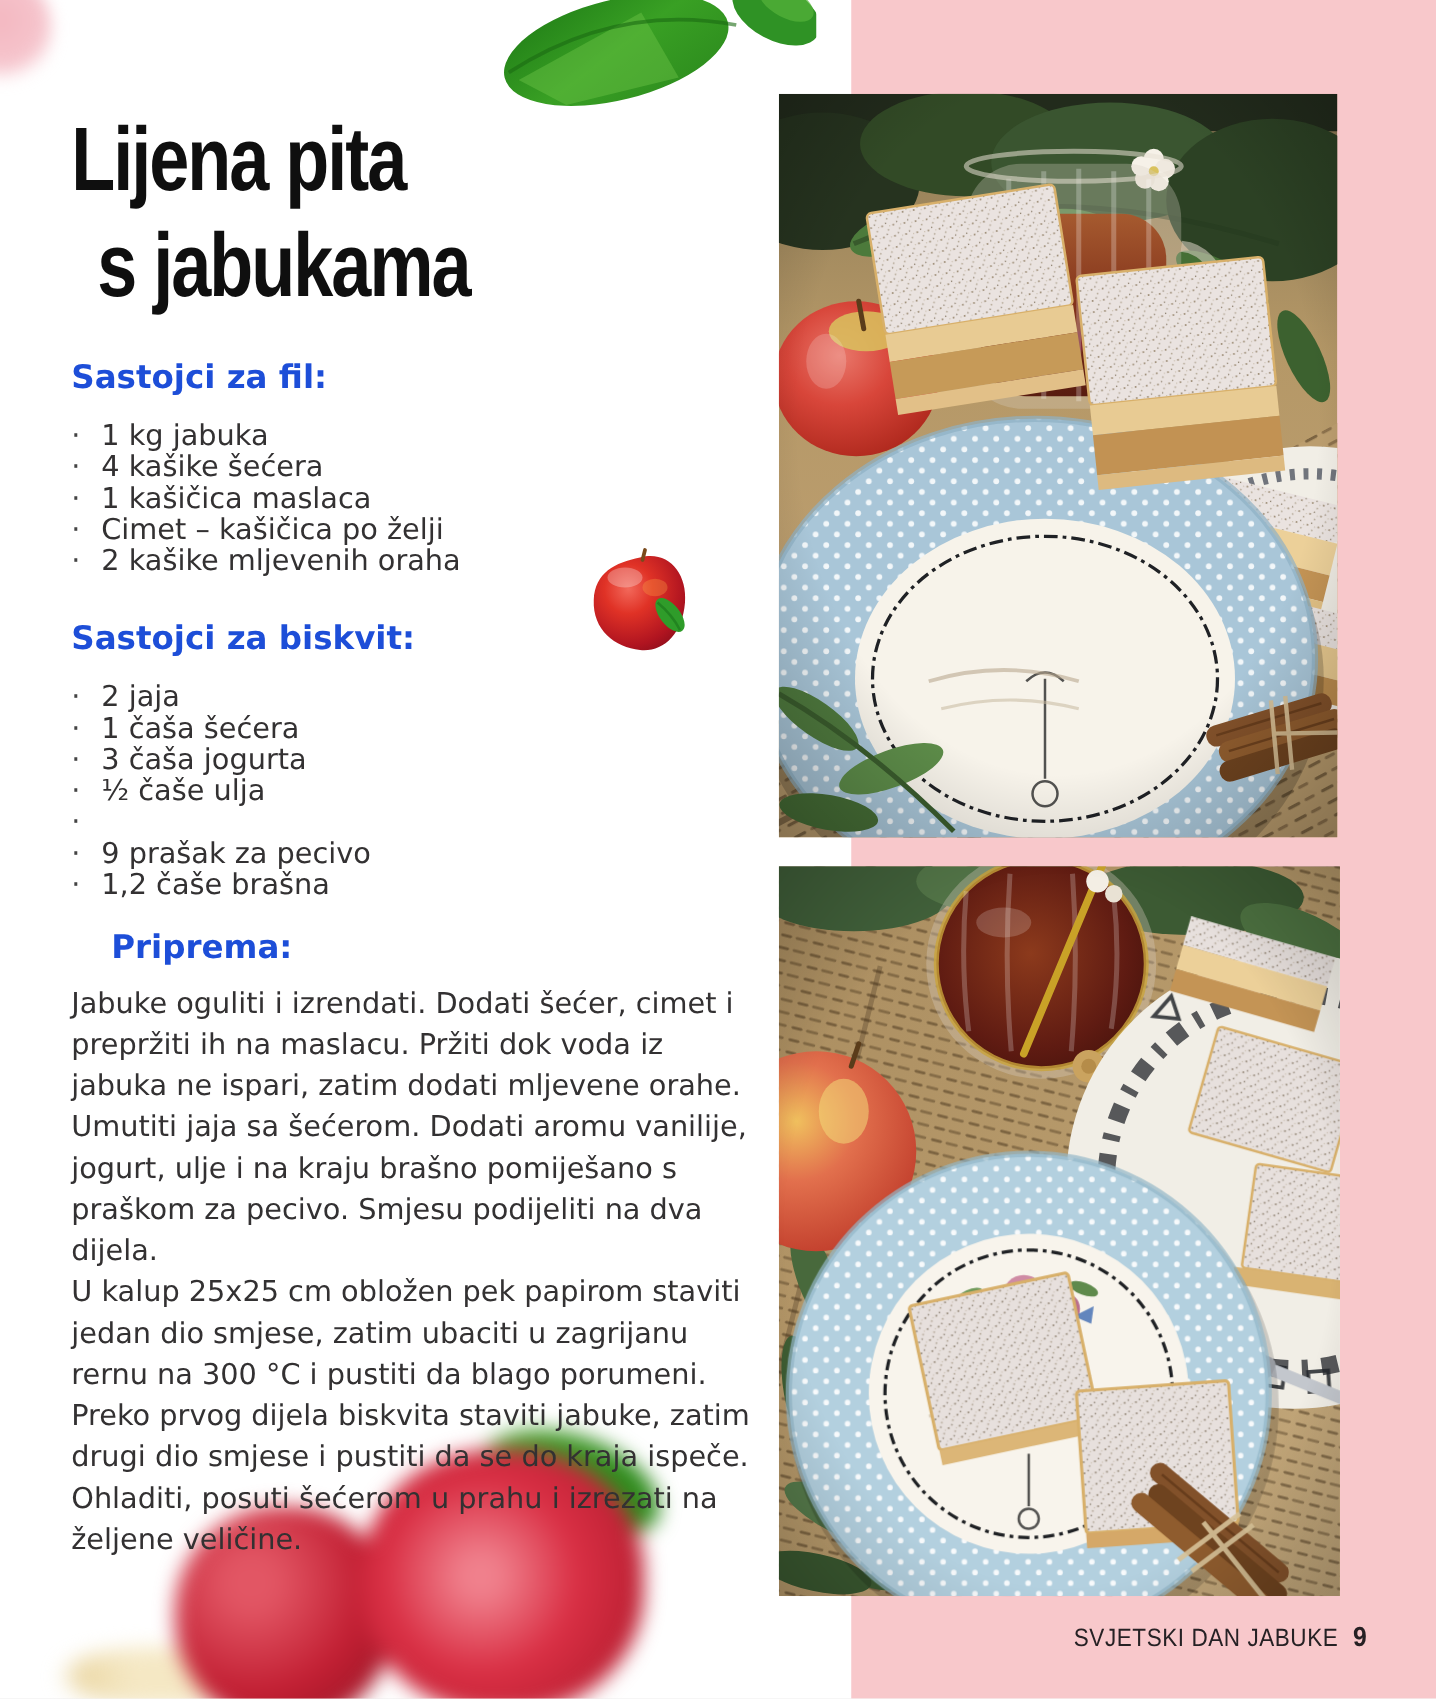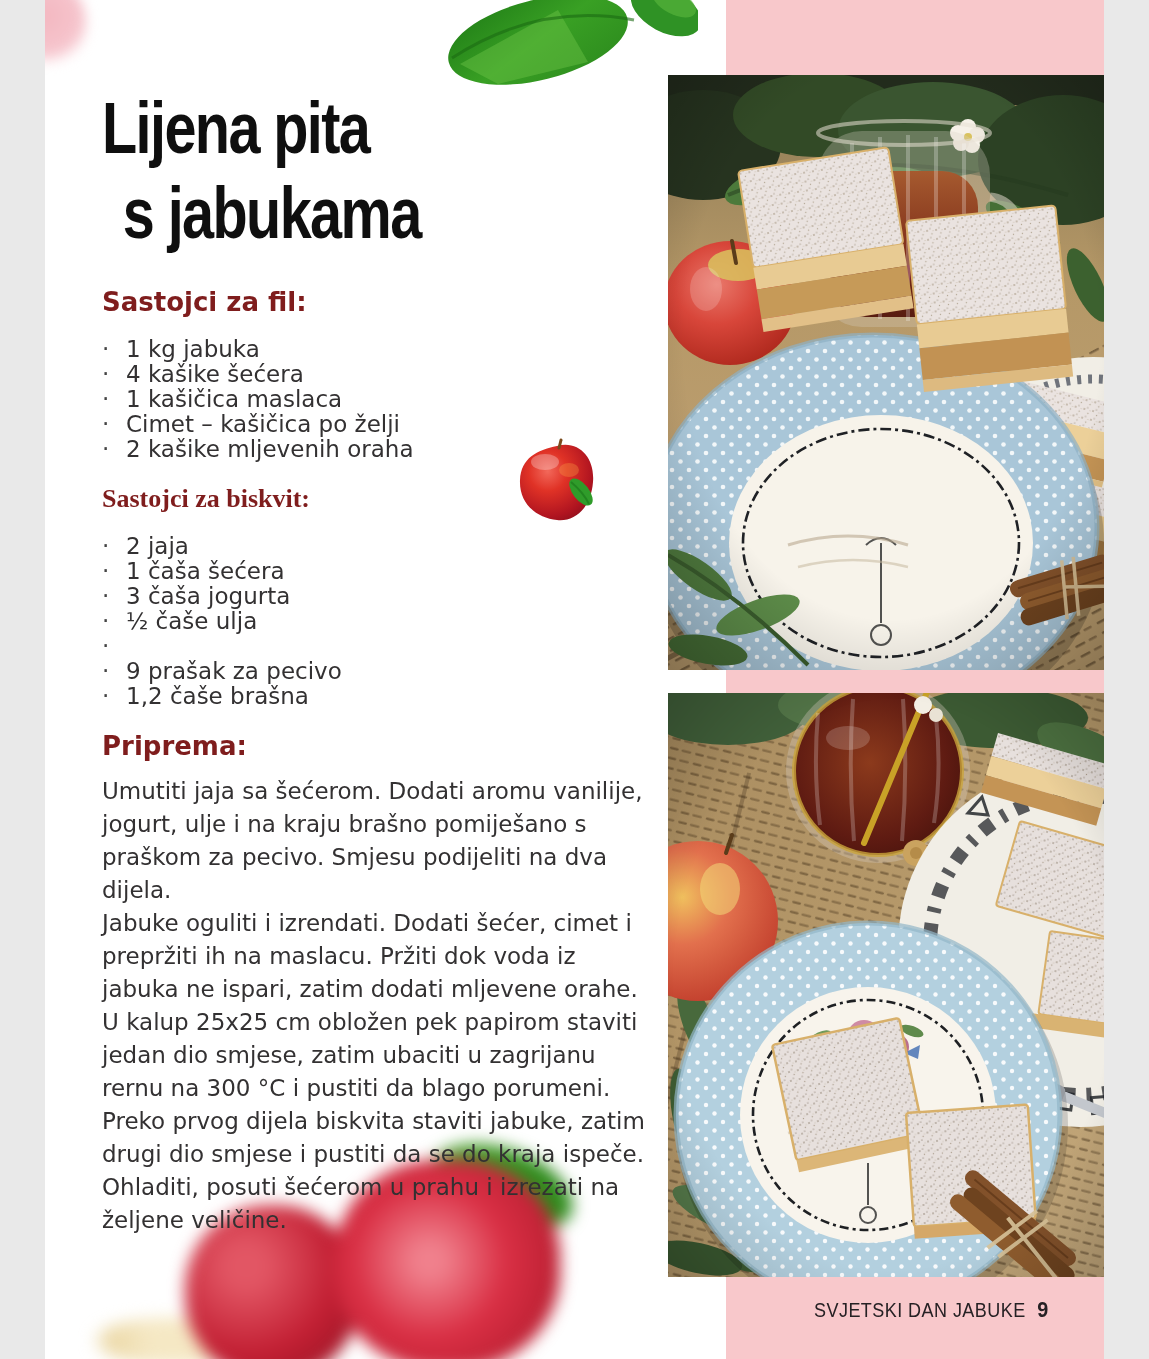--- a/index.html
+++ b/index.html
@@ -1,35 +1,35 @@
 <!DOCTYPE html>
 <html><head>
 <meta charset="utf-8">
 <style>
   html,body{margin:0;padding:0;background:#e9e9e9;}
   .page{
-    position:relative;width:1059px;height:1359px;margin:0 auto;
+    position:relative;width:1149px;height:1359px;margin:0 auto;
     background:#ffffff;overflow:hidden;
     font-family:"DejaVu Sans","Liberation Sans",sans-serif;color:#2e2c2c;
   }
   
   .pink-panel{position:absolute;left:681px;top:0;width:468px;height:1359px;background:#f8c8cb;}
   
   .content{position:absolute;left:57px;top:0;width:556px;}
   .title-wrap{
     margin-top:86px;font-family:"Liberation Sans","DejaVu Sans",sans-serif;
     font-weight:bold;font-size:72px;line-height:85px;color:#0f0f0f;
     letter-spacing:-2px;transform:scaleX(.80);transform-origin:0 0;width:130%;
     white-space:nowrap;
   }
   .title-line2{padding-left:26px;}
-  h2{margin:0;font-size:26px;line-height:34px;font-weight:bold;color:#7f1d1d;}
+  h2{margin:0;font-size:26px;line-height:34px;font-weight:bold;color:#1d4ed8;}
   .h-fil{margin-top:29px;}
-  .h-biskvit{margin-top:20px;font-family:Liberation Serif, serif;}
-  .h-priprema{margin-top:20px;}
+  .h-biskvit{margin-top:32px;}
+  .h-priprema{margin-top:20px;margin-left:32px;}
   ul.ing{list-style:none;margin:18px 0 0 0;padding:0;}
   ul.ing li{font-size:23px;line-height:25px;color:#333132;display:flex;}
   ul.ing li .dot{width:24px;flex:0 0 24px;text-align:left;color:#444;}
   .prep{margin-top:12px;}
   .prep p{margin:0;font-size:23px;line-height:33px;color:#333132;}
   
   .photo{position:absolute;overflow:hidden;box-shadow:0 0 0 0 transparent;}
   .photo svg{display:block;}
   .photo-top{left:623px;top:75px;width:447px;height:595px;}
   .photo-bottom{left:623px;top:693px;width:449px;height:584px;}
@@ -504,22 +504,22 @@
           <span>9 prašak za pecivo</span>
         </li>
       <li>
           <span class="dot">·</span>
           <span>1,2 čaše brašna</span>
         </li>
     </ul>
 
     <h2 class="h-priprema">Priprema:</h2>
     <div class="prep">
+      <p>Jabuke oguliti i izrendati. Dodati šećer, cimet i prepržiti ih na maslacu. Pržiti dok voda iz jabuka ne ispari, zatim dodati mljevene orahe.</p>
       <p>Umutiti jaja sa šećerom. Dodati aromu vanilije, jogurt, ulje i na kraju brašno pomiješano s praškom za pecivo. Smjesu podijeliti na dva dijela.</p>
-      <p>Jabuke oguliti i izrendati. Dodati šećer, cimet i prepržiti ih na maslacu. Pržiti dok voda iz jabuka ne ispari, zatim dodati mljevene orahe.</p>
       <p>U kalup 25x25 cm obložen pek papirom staviti jedan dio smjese, zatim ubaciti u zagrijanu rernu na 300 °C i pustiti da blago porumeni. Preko prvog dijela biskvita staviti jabuke, zatim drugi dio smjese i pustiti da se do kraja ispeče.</p>
       <p>Ohladiti, posuti šećerom u prahu i izrezati na željene veličine.</p>
     </div>
   </div>
 
   <div class="footer">
     <span class="label">SVJETSKI DAN JABUKE</span>
     <span class="pagenum">9</span>
   </div>
 

